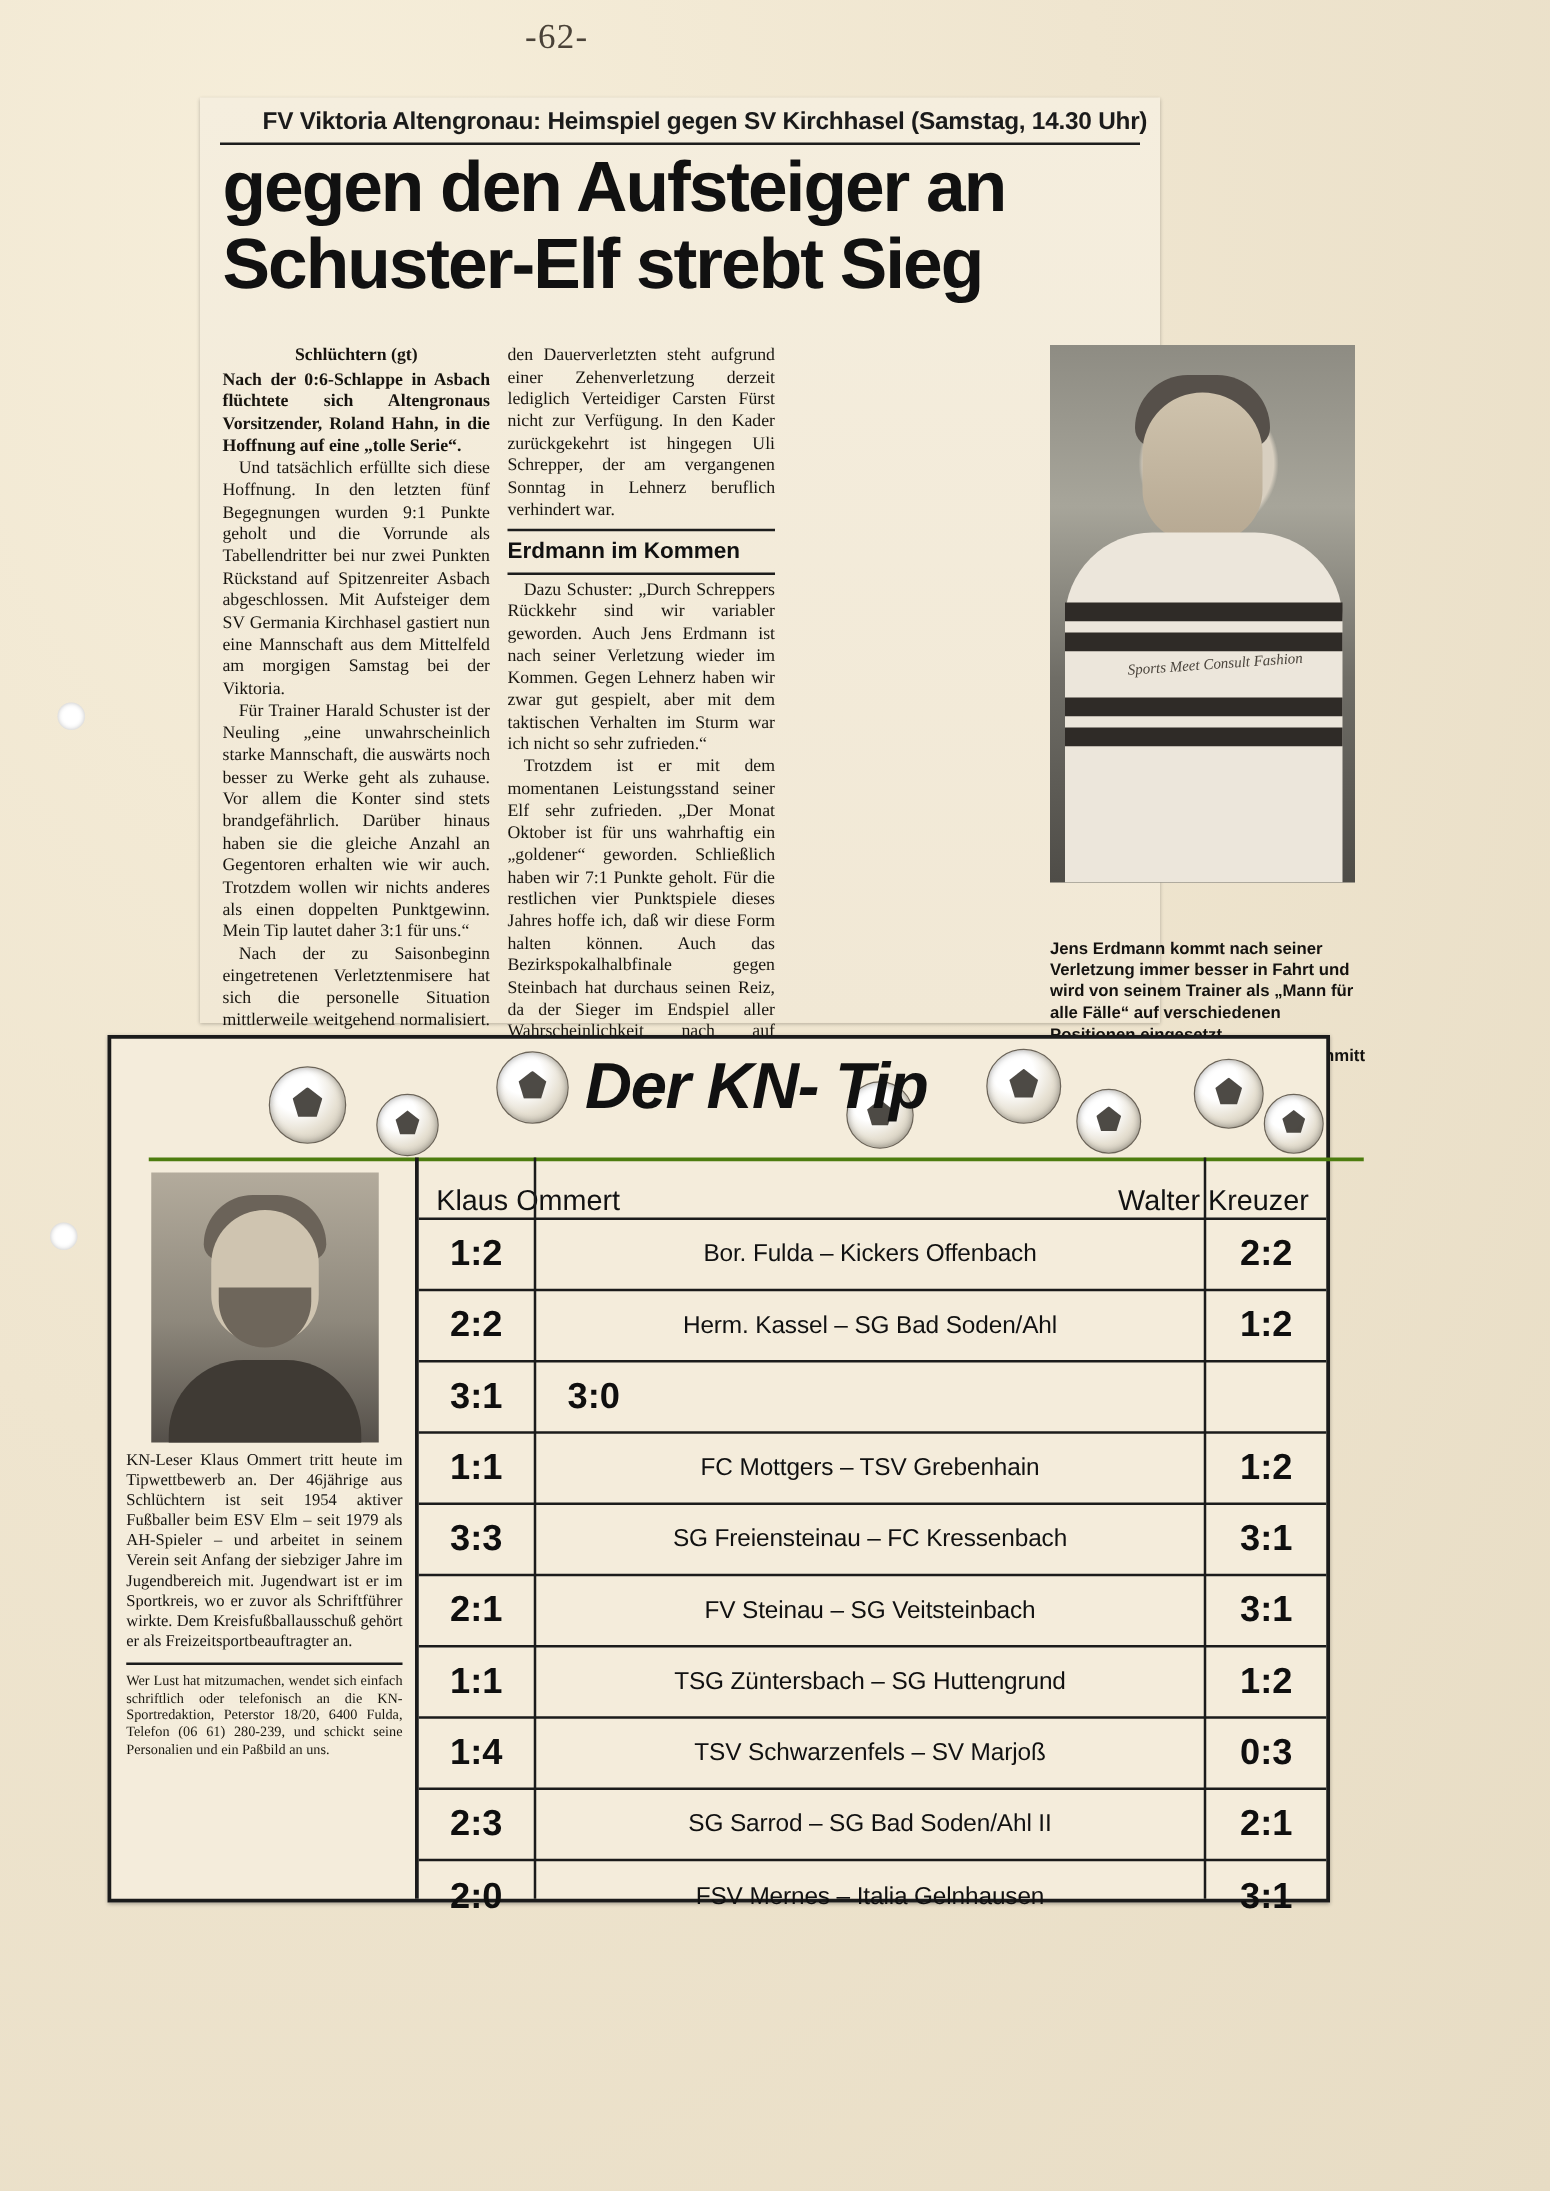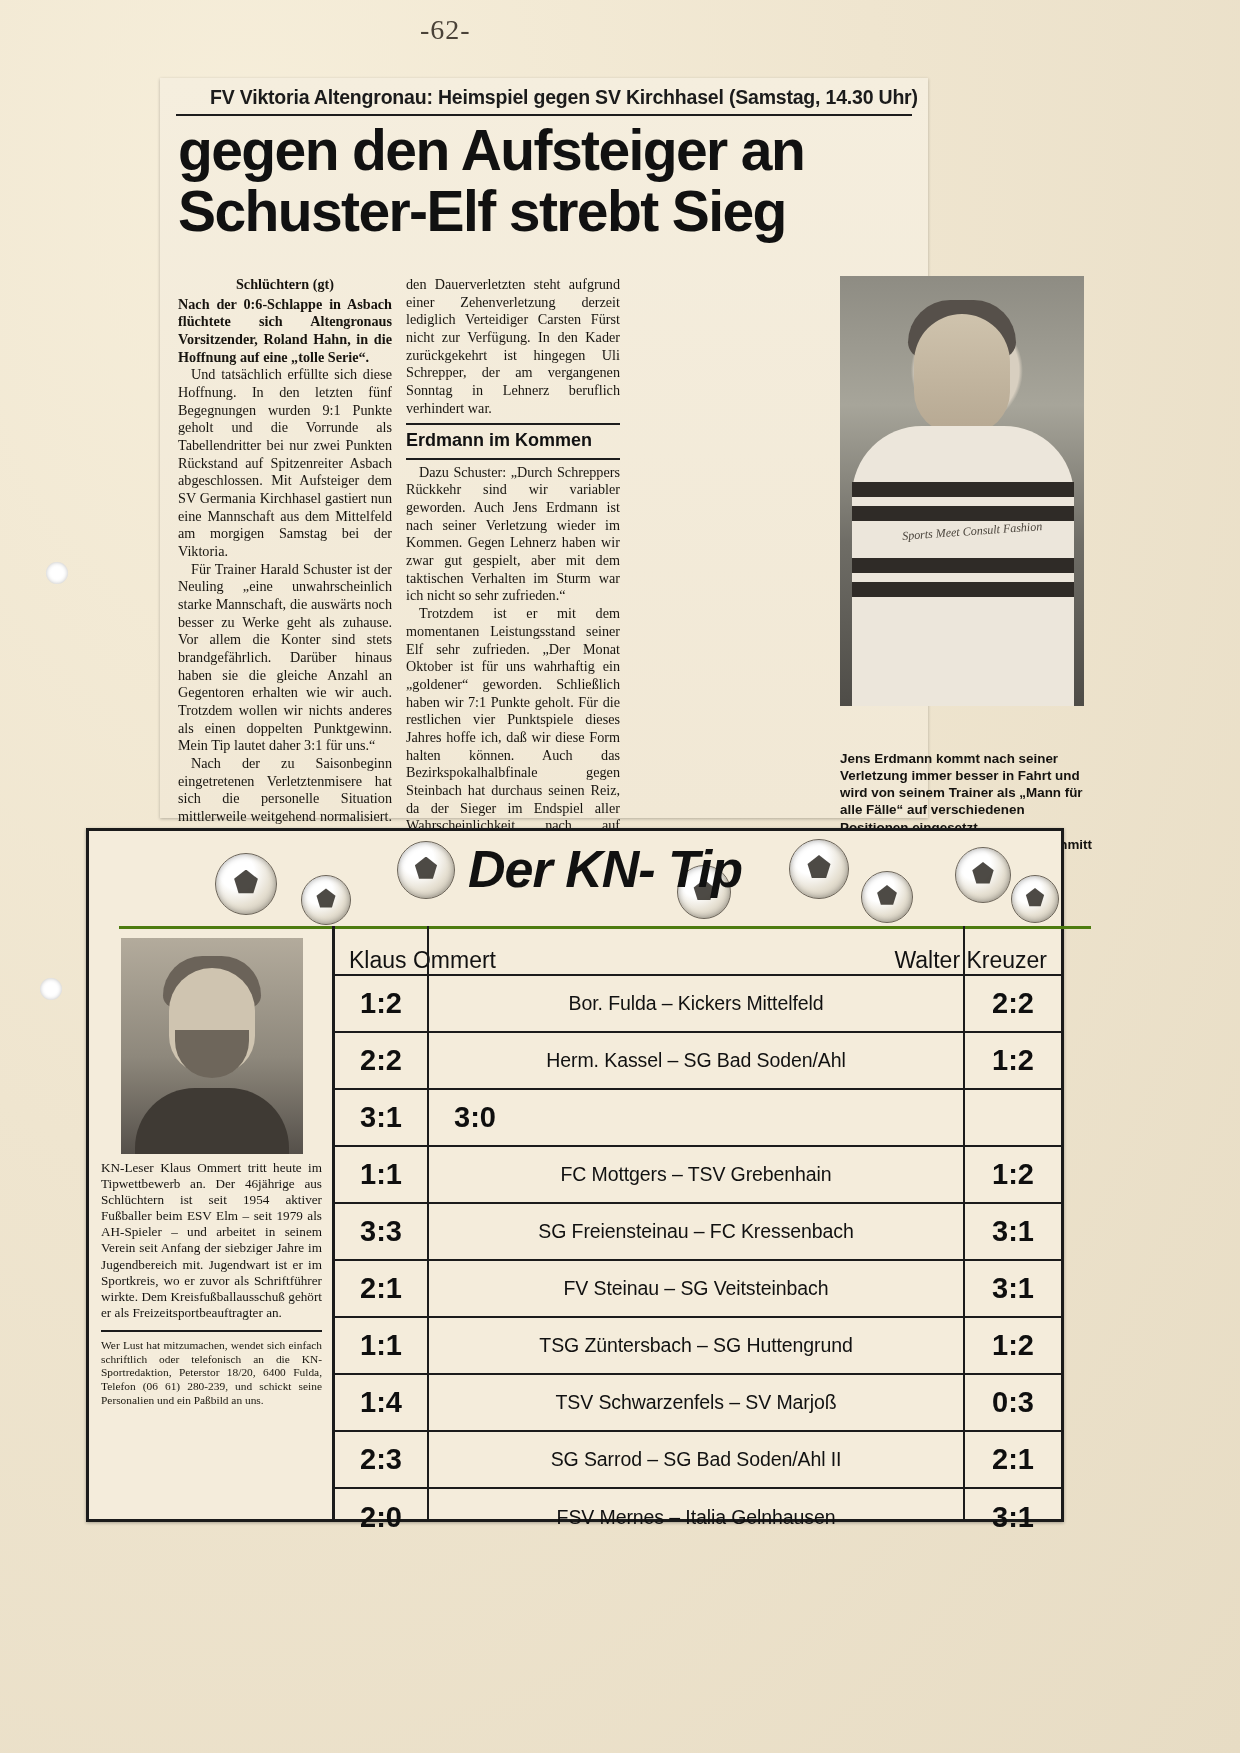--- a/index.html
+++ b/index.html
@@ -463,21 +463,21 @@
       <div class="vline" id="vline-right"></div>
 
       <div class="tipster-row">
         <span class="name-left">Klaus Ommert</span>
         <span class="spacer"></span>
         <span class="name-right">Walter Kreuzer</span>
       </div>
 
       <div class="match-row">
         <span class="score">1:2</span>
-        <span class="match-name">Bor. Fulda – Kickers Mittelfeld</span>
+        <span class="match-name">Bor. Fulda – Kickers Offenbach</span>
         <span class="score right">2:2</span>
       </div>
       <div class="match-row">
         <span class="score">2:2</span>
         <span class="match-name">Herm. Kassel – SG Bad Soden/Ahl</span>
         <span class="score right">1:2</span>
       </div>
       <div class="match-row">
         <span class="score">3:1</span>
         <span class="score right">3:0</span>

